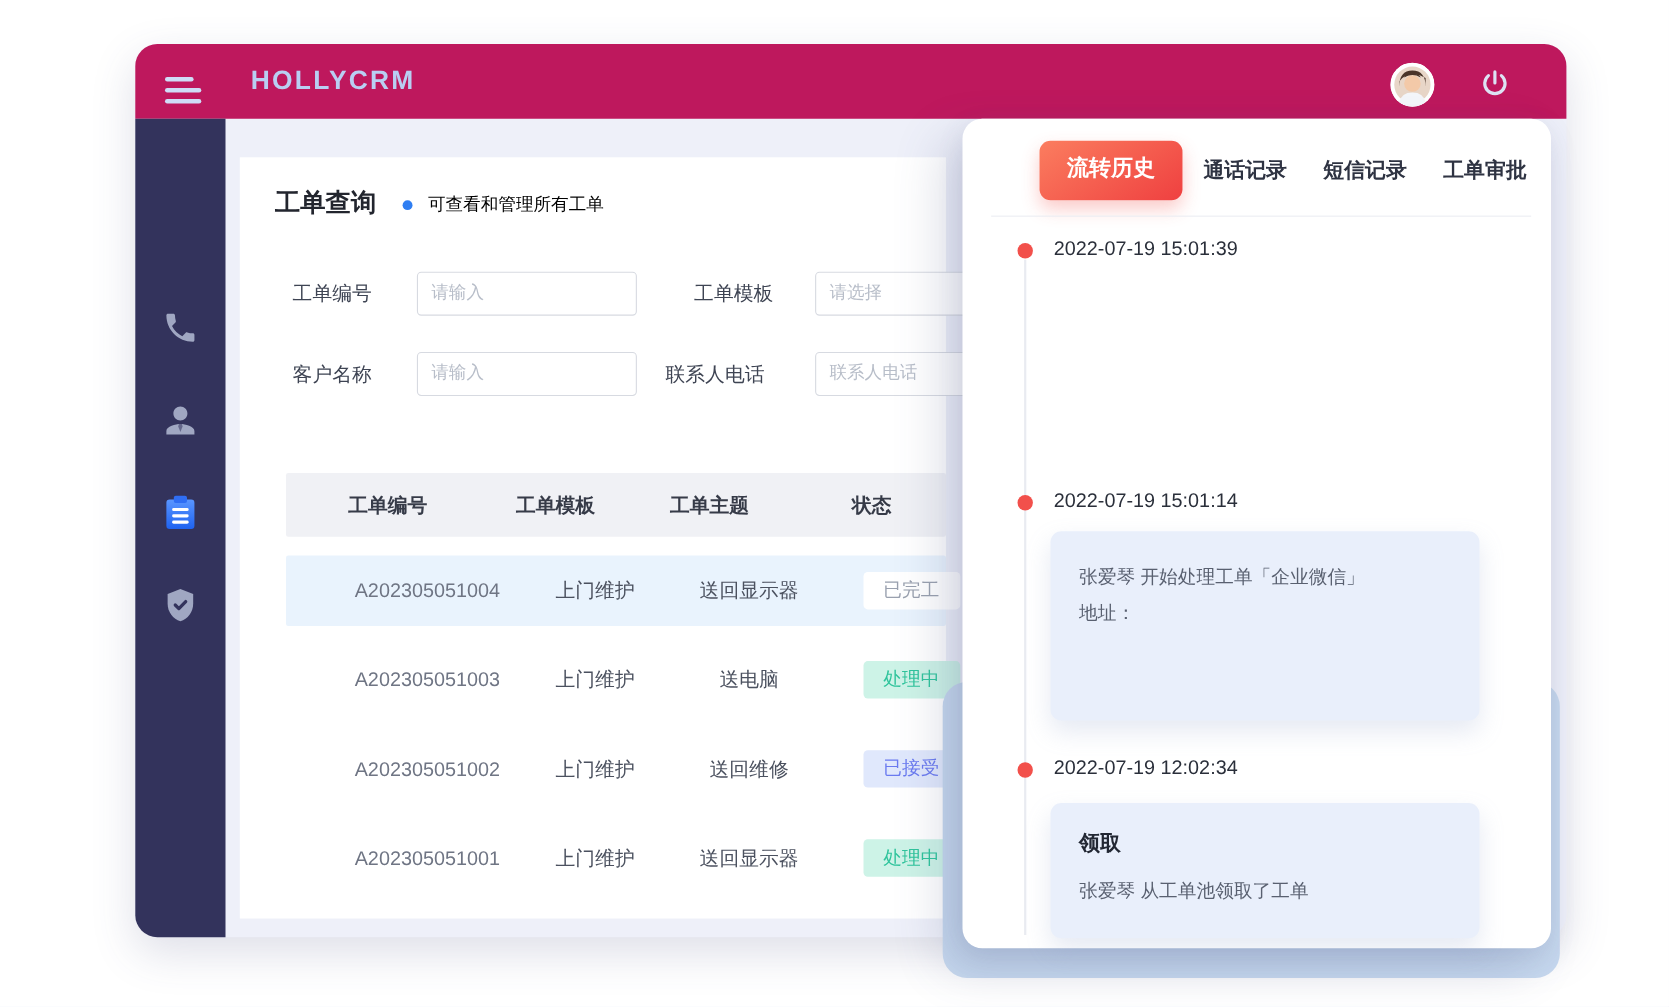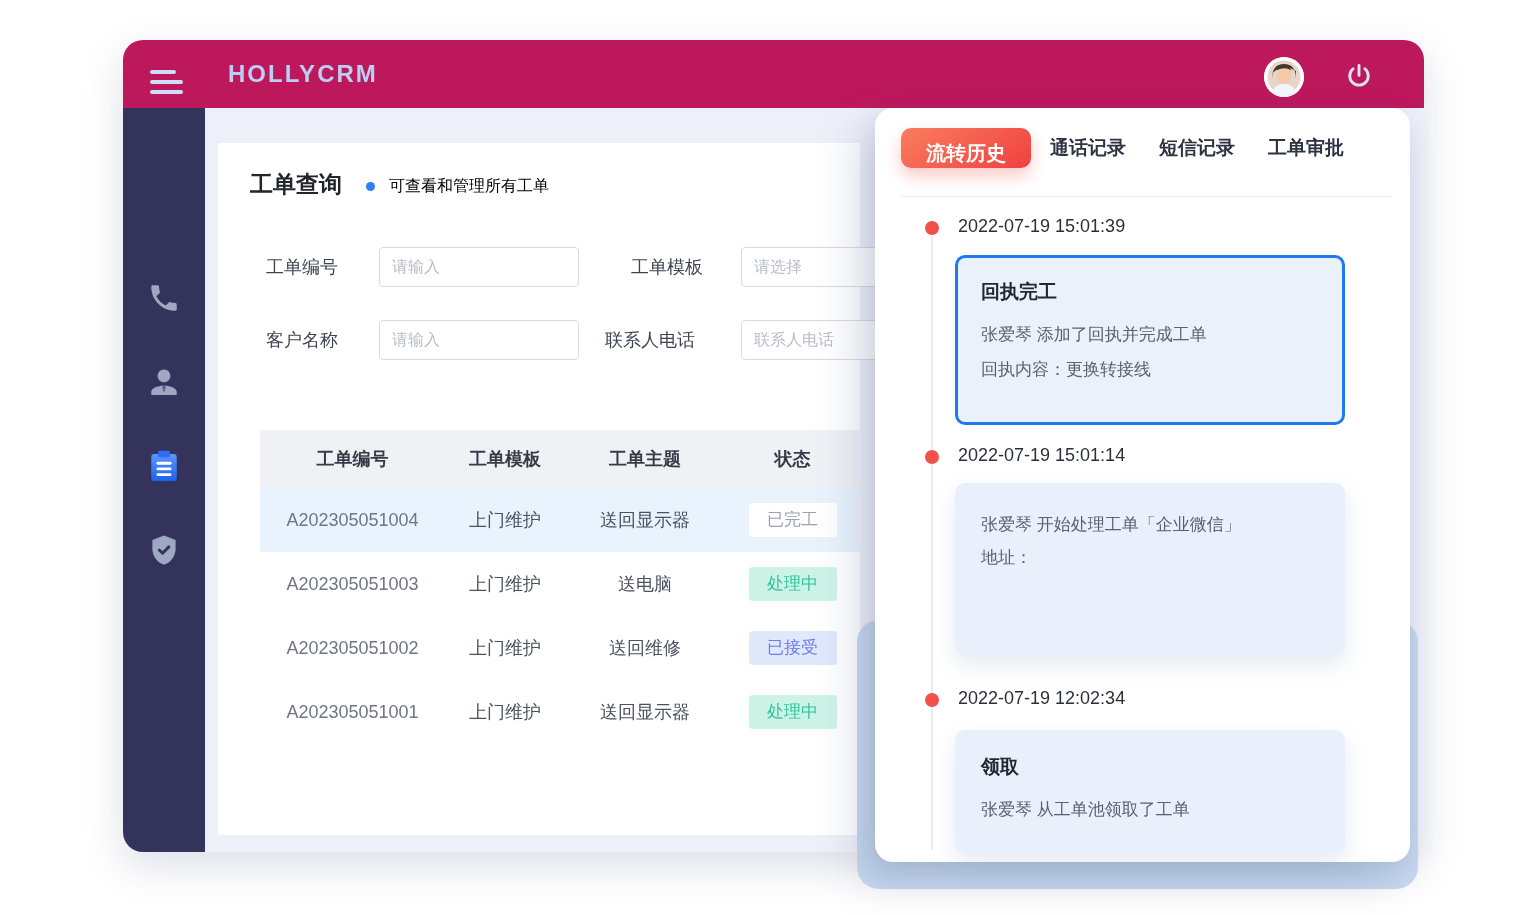--- a/index.html
+++ b/index.html
@@ -42,42 +42,42 @@
   .f-input { position:absolute; width:200px; height:40px; border:1.5px solid #d7dae1; border-radius:4px;
              padding:0 12px; font-size:16px; color:#c2410c; background:#fff; outline:none;
              font-family:"Liberation Sans", sans-serif; }
   .f-input::placeholder { color:#b8bec9; }
 
   
   .wo-table { position:absolute; left:42px; top:287px; width:600px; }
   .t-grid { display:grid; grid-template-columns:185px 120px 160px 135px; align-items:center; }
   .t-head { height:58px; background:#f0f1f5; border-radius:2px; }
   .t-head .t-cell { font-size:18px; font-weight:bold; color:#363b48; text-align:center; }
-  .t-row { height:64px; border-radius:2px; cursor:pointer; }
+  .t-row { height:64px; margin-top:17px; border-radius:2px; cursor:pointer;padding-left:36px; }
   .t-row.hl { background:#e9f3fd; }
   .t-cell { text-align:center; font-size:18px; color:#4b515f; }
   .t-cell.id { color:#6f7584; }
   .badge { display:inline-block; width:88px; height:34px; line-height:34px; border-radius:4px;
            font-size:17px; text-align:center; }
   .badge.done       { background:#ffffff; color:#9aa1af; }
   .badge.processing { background:#cdf3e7; color:#2fc49c; }
   .badge.accepted   { background:#e0e8fc; color:#6b7bf0; }
 
   
   .underlay { position:absolute; left:857px; top:620px; width:561px; height:269px;
               background:#c7d9ef; border-radius:22px; }
   .panel { position:absolute; left:875px; top:108px; width:535px; height:754px;
            background:#ffffff; border-radius:18px;
            box-shadow:-18px 18px 45px rgba(75,85,130,.20), 0 8px 24px rgba(75,85,130,.12); }
 
   .tabs { position:absolute; left:26px; top:20px; right:20px; display:flex; align-items:center; gap:33px; }
   .tab-active { background:linear-gradient(145deg,#fb7d5f,#ef4040); color:#ffffff;
-                font-size:20px; font-weight:bold; padding:0 25px; height:40px; line-height:50px;
+                font-size:20px; font-weight:bold; padding:0 25px; height:54px; line-height:50px;
                 border-radius:10px; margin-right:-14px; cursor:pointer;
-                box-shadow:0 8px 16px rgba(240,70,60,.28); }
+                box-shadow:0 8px 16px rgba(240,70,60,.28);margin-left:44px; }
   .tab { font-size:19px; font-weight:bold; color:#2e3342; cursor:pointer; white-space:nowrap; }
 
   .p-divider { position:absolute; left:26px; top:88px; width:491px; height:1px; background:#ecedf2; }
 
   .tl-line-v { position:absolute; left:56px; top:128px; width:2px; height:614px; background:#e9ebf1; }
   .tl-dot { position:absolute; left:50px; width:14px; height:14px; border-radius:50%; background:#f2504b; }
   .tl-time { position:absolute; left:83px; font-size:18px; font-weight:500; color:#2a2f3a; }
 
   .tl-card { position:absolute; left:80px; width:390px; background:#e9effb; border-radius:10px;
              padding:24px 26px 22px; cursor:pointer;
@@ -221,25 +221,20 @@
     <div class="tab">通话记录</div>
     <div class="tab">短信记录</div>
     <div class="tab">工单审批</div>
   </div>
   <div class="p-divider"></div>
 
   <div class="tl-line-v"></div>
 
   <div class="tl-dot" style="top:113px;"></div>
   <div class="tl-time" style="top:108px;">2022-07-19 15:01:39</div>
-  <div class="tl-card selected" style="top:147px; min-height:170px;">
-    <div class="tl-title">回执完工</div>
-    <div class="tl-text">张爱琴 添加了回执并完成工单</div>
-    <div class="tl-text">回执内容：更换转接线</div>
-  </div>
 
   <div class="tl-dot" style="top:342px;"></div>
   <div class="tl-time" style="top:337px;">2022-07-19 15:01:14</div>
   <div class="tl-card" style="top:375px; min-height:172px;">
     <div class="tl-text">张爱琴 开始处理工单「企业微信」</div>
     <div class="tl-addr">
       <span class="lab">地址：</span>
     </div>
   </div>
 

